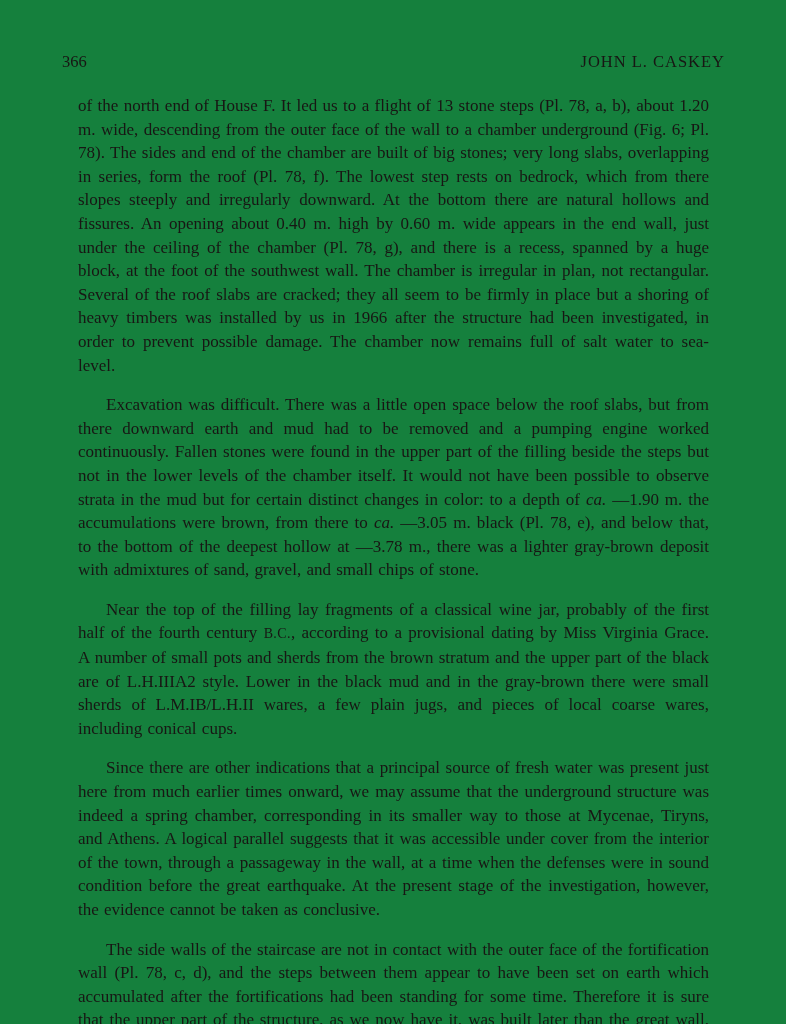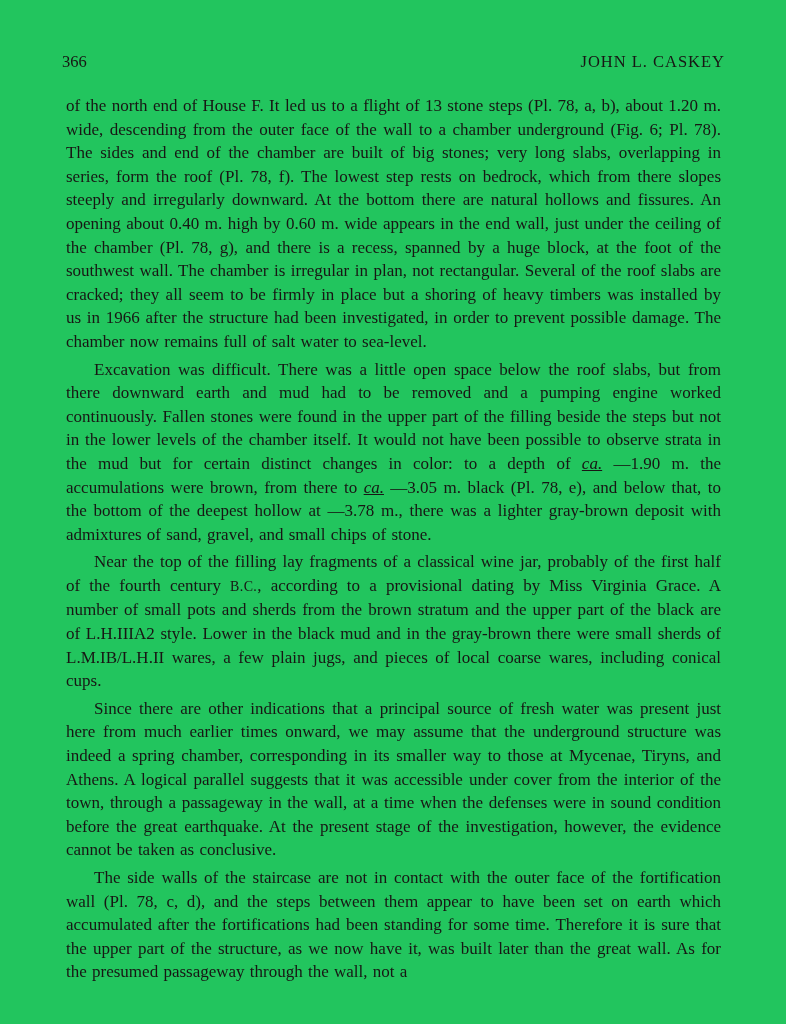--- a/index.html
+++ b/index.html
@@ -5,21 +5,21 @@
   html, body {
     margin: 0;
     padding: 0;
     background: #e8e8e8;
   }
   .page {
     position: relative;
     width: 786px;
     height: 1024px;
     margin: 0 auto;
-    background: #22c55e;
+    background: #15803d;
     overflow: hidden;
     font-family: "Liberation Serif", "DejaVu Serif", serif;
     color: #181614;
   }
   .content {
     position: absolute;
     left: 62px;
     top: 50px;
     width: 663px;
   }
@@ -37,35 +37,34 @@
   }
   .running-head {
     position: absolute;
     left: 0;
     right: 0;
     top: 0;
     text-align: right;
     letter-spacing: 0.06em;
   }
   .body-text p {
-    margin: 4px;
+    margin: 16px;
     padding: 0;
     font-size: 17px;
     line-height: 23.6px;
     text-align: justify;
     word-spacing: 0.06em;
     hyphens: auto;
     -webkit-hyphens: auto;
   }
   .body-text p.indent {
     text-indent: 28px;
   }
   .italic {
     font-style: italic;
-    text-decoration: underline;
   }
   .smallcaps {
     font-size: 0.82em;
     letter-spacing: 0.03em;
   }
 </style>
 </head>
 <body>
 
 <div class="page">

